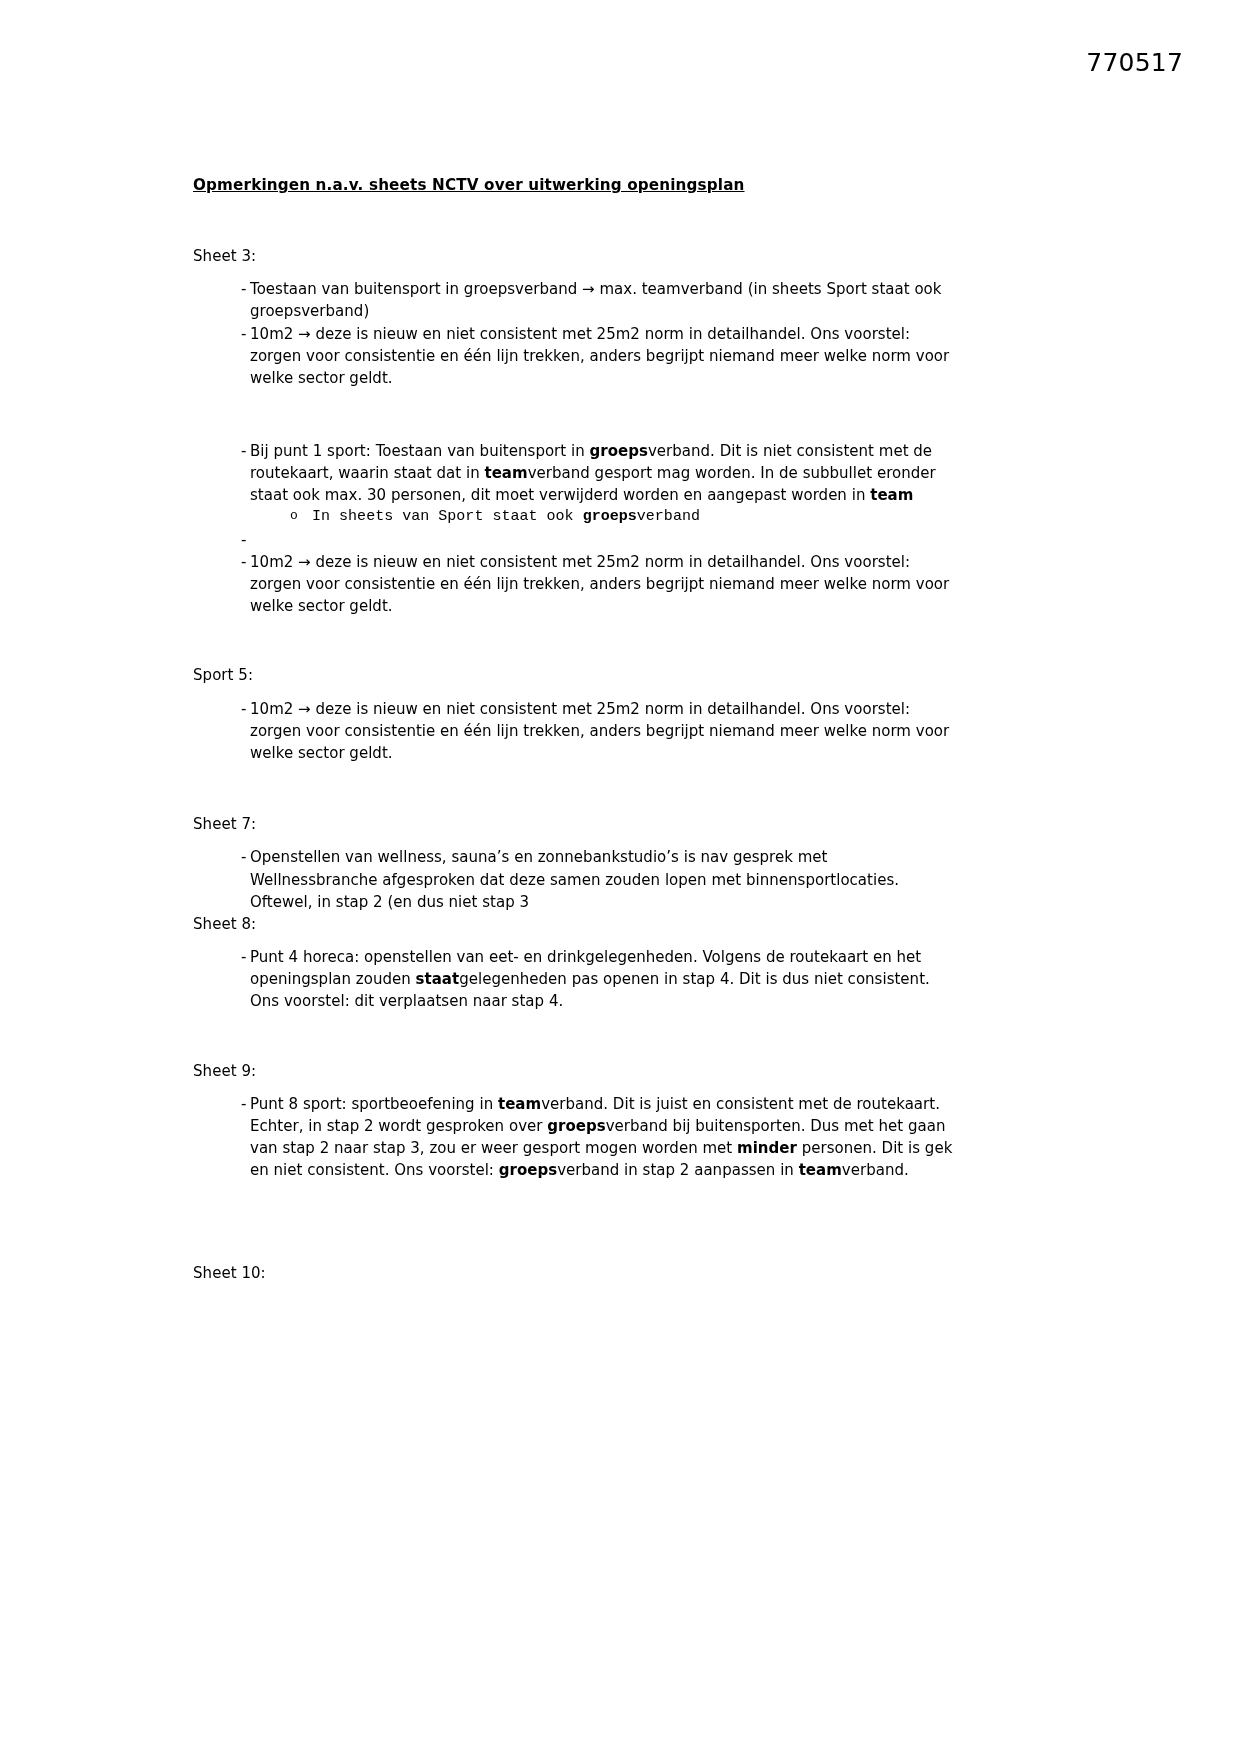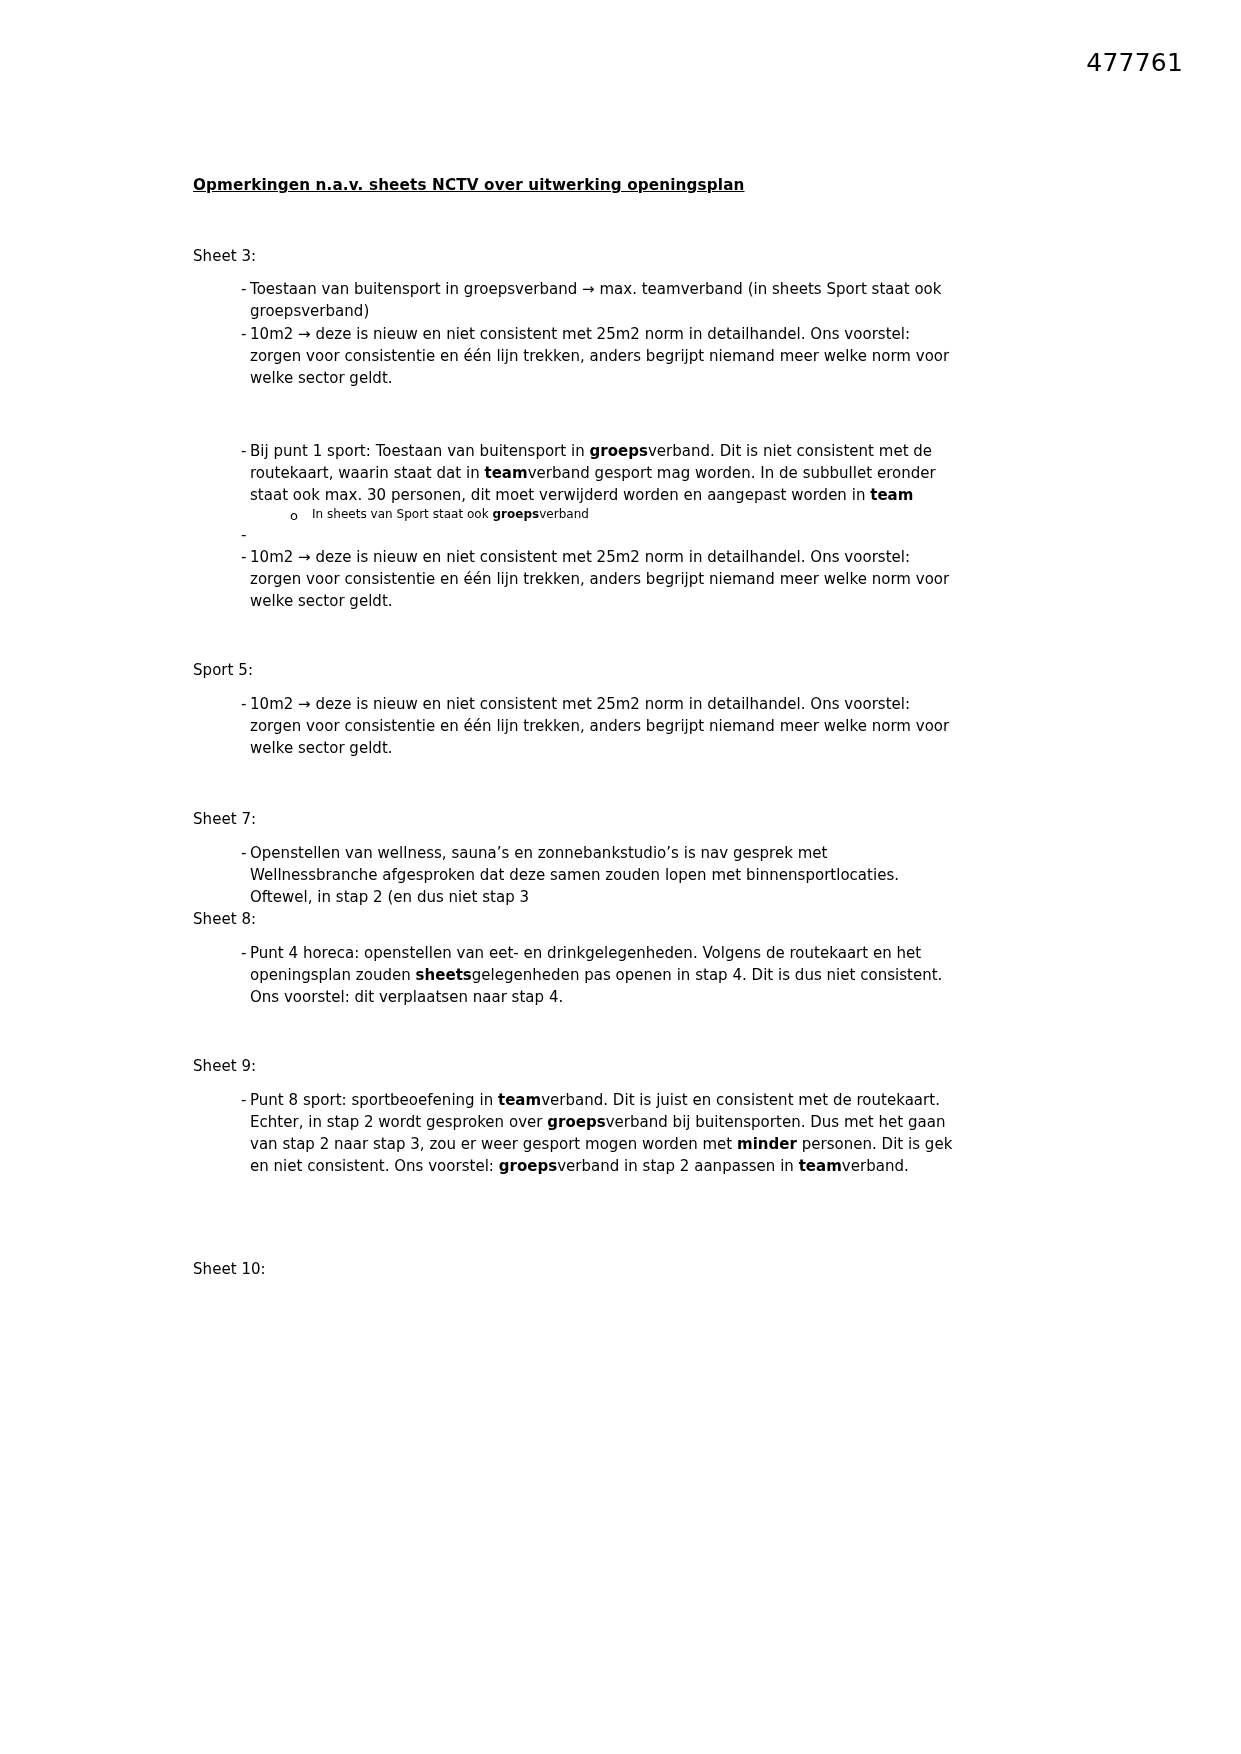--- a/index.html
+++ b/index.html
@@ -72,42 +72,43 @@
     top: 0;
   }
   ul.sub-bullets {
     list-style: none;
     margin: 0;
     padding: 0;
   }
   ul.sub-bullets > li {
     position: relative;
     padding-left: 62px;
-    font-size: 12px;
+    font-size: 15px;
     line-height: 1.47;
     margin: 0;
+    font-family: Liberation Mono, monospace;
   }
   ul.sub-bullets > li::before {
     content: "o";
     position: absolute;
     left: 40px;
     top: 0;
     font-size: 13px;
   }
   li.empty-dash {
     min-height: 21px;
   }
   b { font-weight: bold; }
 </style>
 </head>
 <body>
 
 <div class="page">
 
-  <div class="header-number">477761</div>
+  <div class="header-number">770517</div>
 
   <div class="body-area">
 
     <div class="doc-title">Opmerkingen n.a.v. sheets NCTV over uitwerking openingsplan</div>
 
     <div id="sections-container">
         <div class="section" style="margin-top: 50px;">
           <div class="section-label">Sheet 3:</div>
           <ul class="bullets">
             <li class="dash"><span>Toestaan van buitensport in groepsverband → max. teamverband (in sheets Sport staat ook groepsverband)</span></li>
@@ -131,21 +132,21 @@
         </div>
         <div class="section" style="margin-top: 50px;">
           <div class="section-label">Sheet 7:</div>
           <ul class="bullets">
             <li class="dash"><span>Openstellen van wellness, sauna’s en zonnebankstudio’s is nav gesprek met Wellnessbranche afgesproken dat deze samen zouden lopen met binnensportlocaties. Oftewel, in stap 2 (en dus niet stap 3</span></li>
           </ul>
         </div>
         <div class="section" style="">
           <div class="section-label">Sheet 8:</div>
           <ul class="bullets">
-            <li class="dash"><span>Punt 4 horeca: openstellen van eet- en drinkgelegenheden. Volgens de routekaart en het openingsplan zouden <b>sheets</b>gelegenheden pas openen in stap 4. Dit is dus niet consistent. Ons voorstel: dit verplaatsen naar stap 4.</span></li>
+            <li class="dash"><span>Punt 4 horeca: openstellen van eet- en drinkgelegenheden. Volgens de routekaart en het openingsplan zouden <b>staat</b>gelegenheden pas openen in stap 4. Dit is dus niet consistent. Ons voorstel: dit verplaatsen naar stap 4.</span></li>
           </ul>
         </div>
         <div class="section" style="margin-top: 48px;">
           <div class="section-label">Sheet 9:</div>
           <ul class="bullets">
             <li class="dash"><span>Punt 8 sport: sportbeoefening in <b>team</b>verband. Dit is juist en consistent met de routekaart. Echter, in stap 2 wordt gesproken over <b>groeps</b>verband bij buitensporten. Dus met het gaan van stap 2 naar stap 3, zou er weer gesport mogen worden met <b>minder</b> personen. Dit is gek en niet consistent. Ons voorstel: <b>groeps</b>verband in stap 2 aanpassen in <b>team</b>verband.</span></li>
           </ul>
         </div>
         <div class="section" style="margin-top: 82px;">
           <div class="section-label">Sheet 10:</div>

